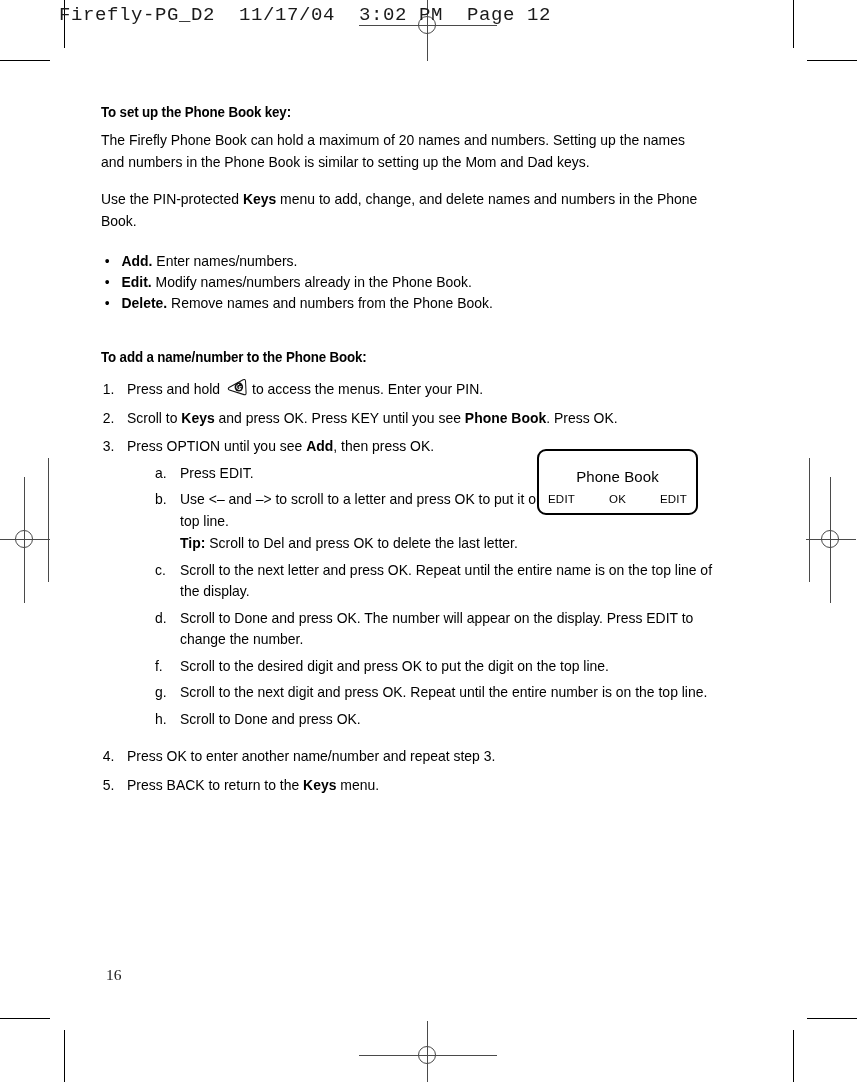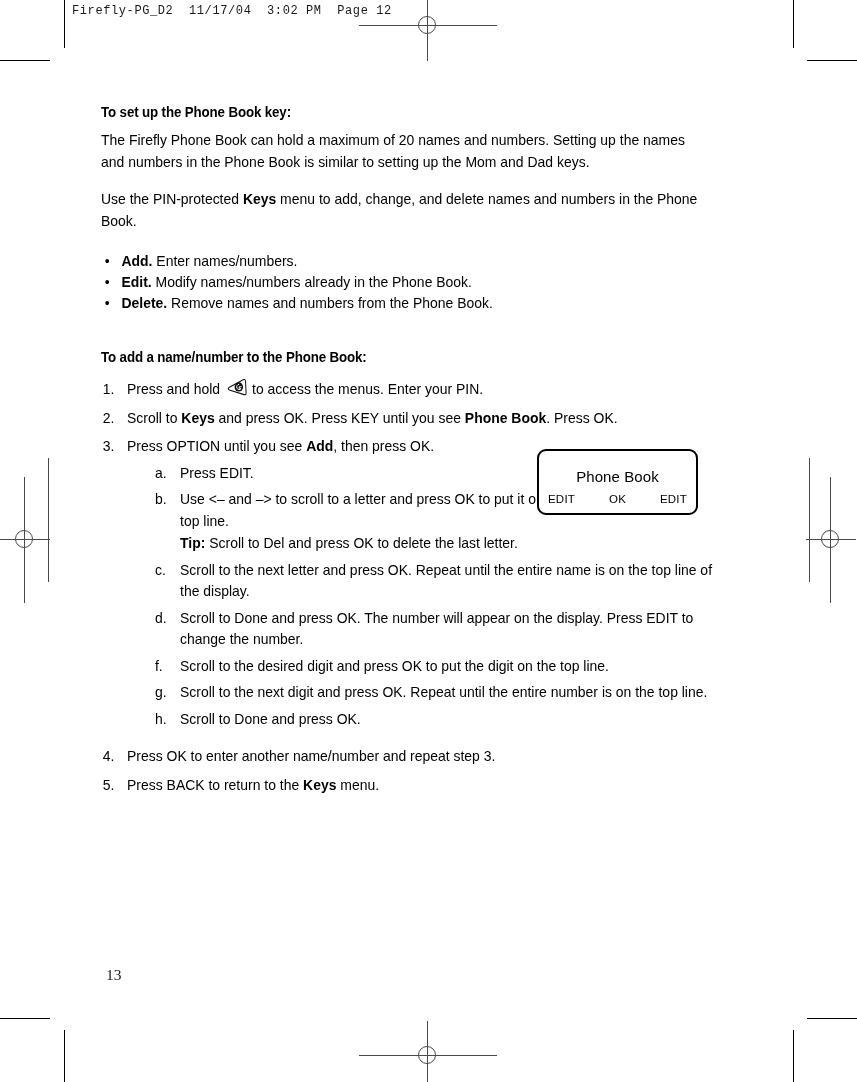--- a/index.html
+++ b/index.html
@@ -69,24 +69,24 @@
     height: 126px;
   }
   .regmark.short-h .hline {
     left: -8px;
     width: 50px;
   }
 
   
   #printer-header {
     position: absolute;
-    left: 72px;
+    left: 59px;
     top: 4px;
     font-family: "Liberation Mono", "DejaVu Sans Mono", monospace;
-    font-size: 12px;
+    font-size: 19px;
     letter-spacing: 0.6px;
     color: #1a1a1a;
     white-space: pre;
   }
 
   
   #content {
     position: absolute;
     left: 101px;
     top: 104px;
@@ -363,15 +363,15 @@
 
   <div id="display-box">
     <div class="dtitle">Phone Book</div>
     <div class="softkeys">
       <span>EDIT</span>
       <span>OK</span>
       <span>EDIT</span>
     </div>
   </div>
 
-  <div id="folio">13</div>
+  <div id="folio">16</div>
 
 </div>
 
 </body></html>

